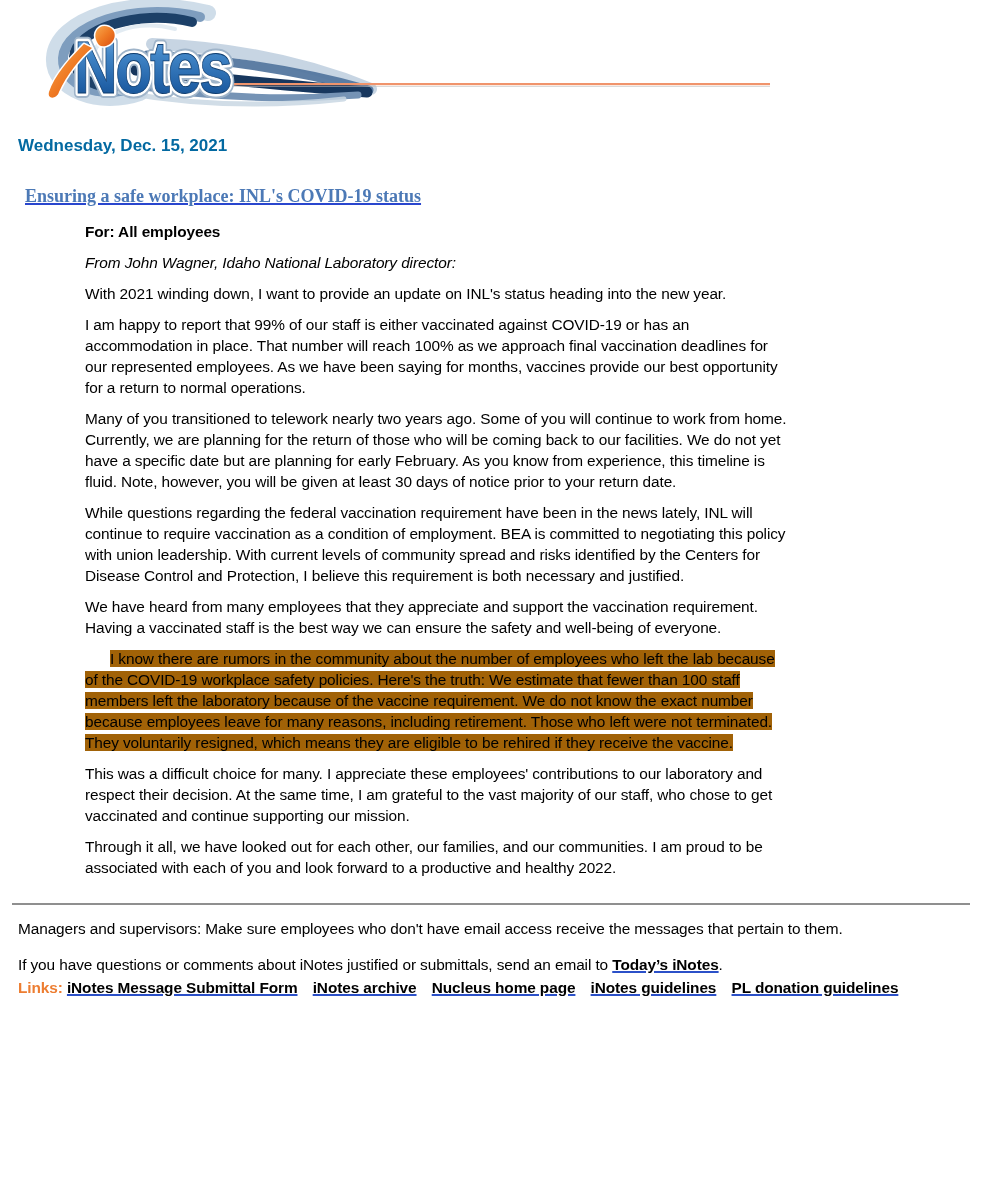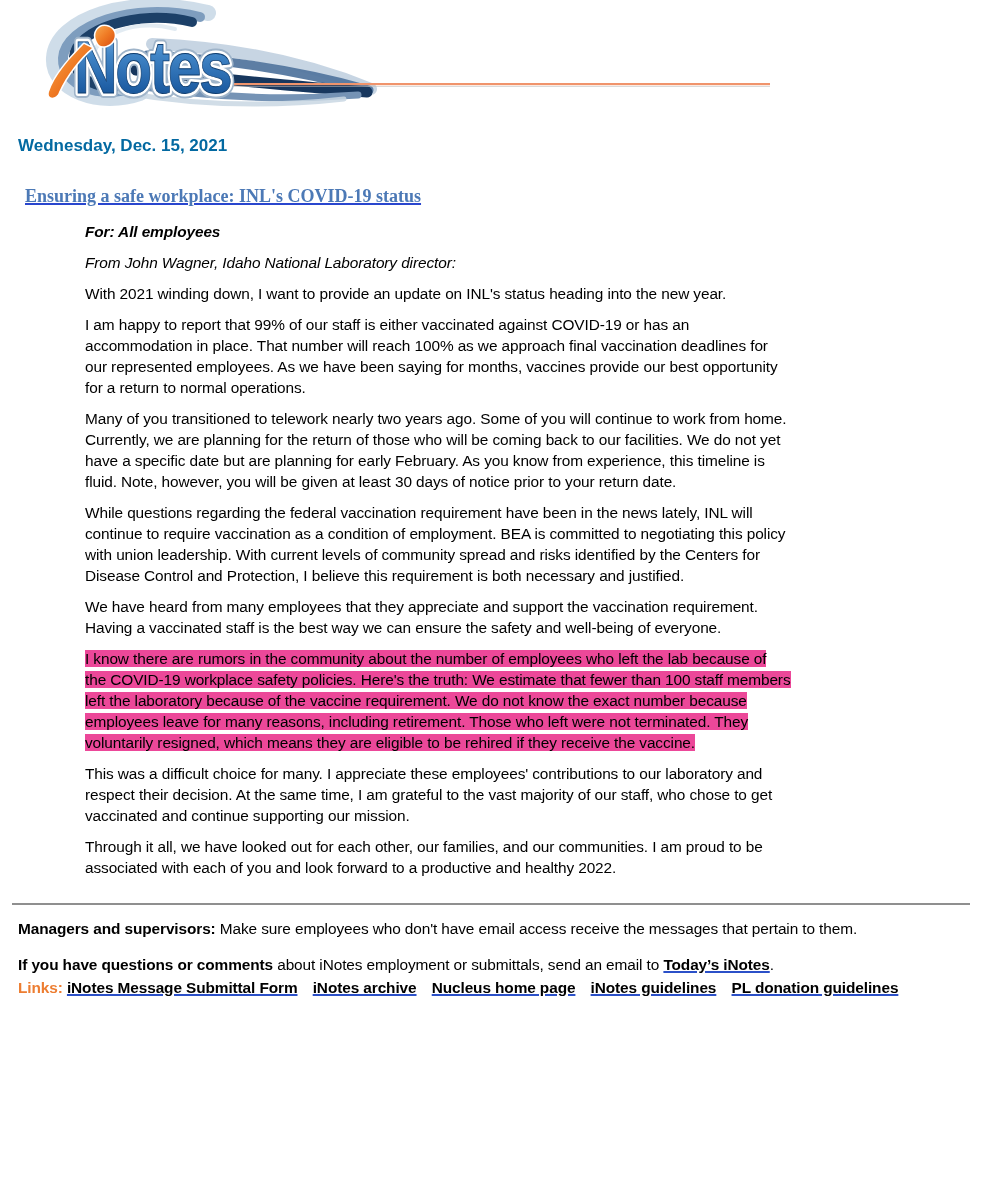--- a/index.html
+++ b/index.html
@@ -36,40 +36,40 @@
 
   
   .article-body {
     margin:14px 0 0 85px;
     width:706px;
     font-size:15.4px;
     line-height:21px;
     letter-spacing:-0.1px;
   }
   .article-body p { margin:0 0 10px 0; }
-  .for-line  { font-weight:bold;font-style:italic; }
+  .for-line  { font-weight:bold; }
   .from-line { font-style:italic; }
-  mark.hl { background:#ec4899; color:#000; padding:0; }
+  mark.hl { background:#a16207; color:#000; padding:0;margin-left:25px; }
 
   
   .footer-divider {
     border:none;
     border-top:2px solid #8f8f8f;
     margin:25px 12px 13px 12px;
   }
   .page-footer {
     margin-left:18px;
     font-size:15.4px;
     line-height:21px;
     letter-spacing:-0.1px;
   }
   .page-footer p { margin:0; }
   .managers-note { margin:0 0 15px 0 !important; }
   .questions-note { margin:0 0 2px 0 !important; }
-  .bold-label { font-weight:bold; }
+  .bold-label { font-weight:normal; }
   a.blue-link {
     color:#000000; font-weight:bold;
     text-decoration:underline;
     text-decoration-color:#2B50C8;
     text-decoration-thickness:1.5px;
     cursor:pointer;
   }
   .links-row a.blue-link { margin-right:11px; }
   .links-label { color:#ED7D31; font-weight:bold; }
 </style>
@@ -149,21 +149,21 @@
   <hr class="footer-divider">
 
   <footer class="page-footer">
     <p class="managers-note">
       <span class="bold-label">Managers and supervisors:</span>
       <span>Make sure employees who don't have email access receive the messages that pertain to them.</span>
     </p>
 
     <p class="questions-note">
       <span class="bold-label">If you have questions or comments</span>
-      <span>about iNotes employment or submittals, send an email to</span>
+      <span>about iNotes justified or submittals, send an email to</span>
       <a class="blue-link" href="#">Today’s iNotes</a><span>.</span>
     </p>
 
     <p class="links-row">
       <span class="links-label">Links:</span>
       <a class="blue-link" href="#">iNotes Message Submittal Form</a>
       <a class="blue-link" href="#">iNotes archive</a>
       <a class="blue-link" href="#">Nucleus home page</a>
       <a class="blue-link" href="#">iNotes guidelines</a>
       <a class="blue-link" href="#">PL donation guidelines</a>

